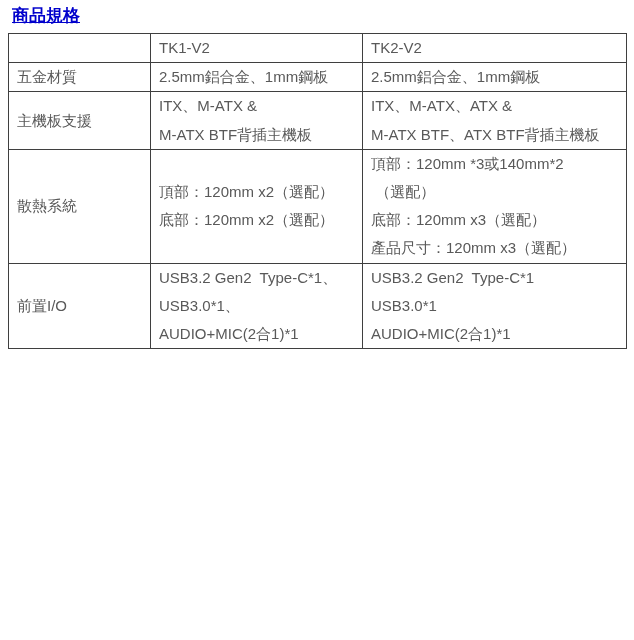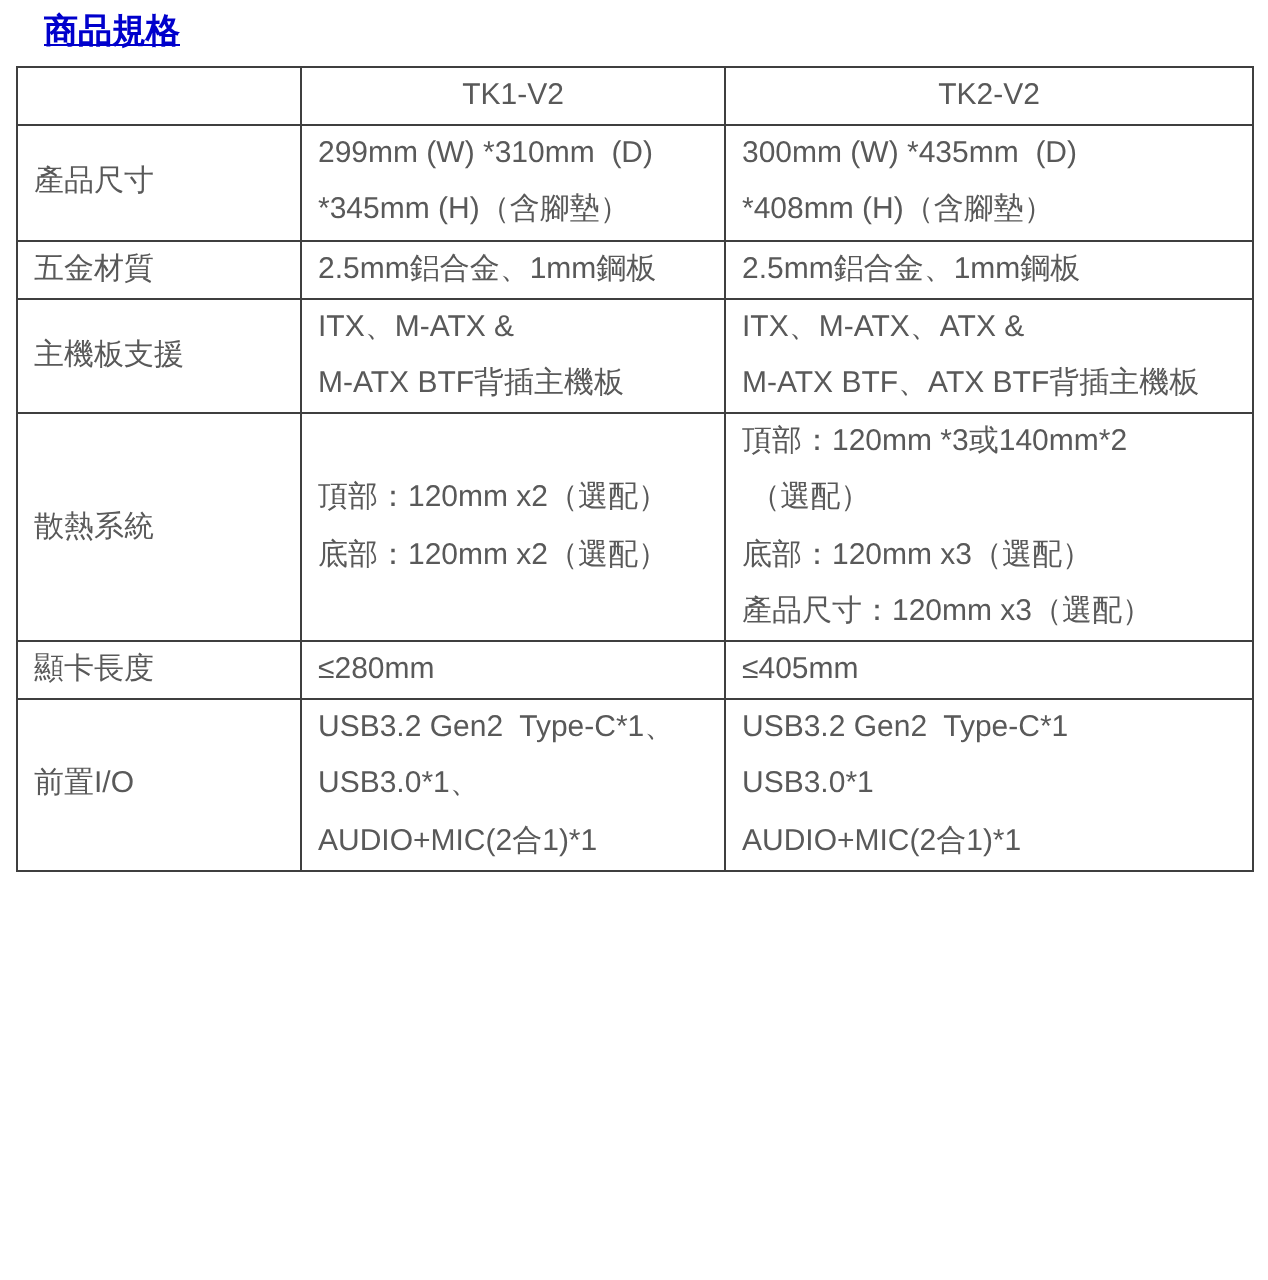--- a/index.html
+++ b/index.html
@@ -4,21 +4,21 @@
 <style>
   html,body{margin:0;padding:0;background:#ffffff;}
   body{
     width:634px;height:640px;
     font-family:"Liberation Sans","DejaVu Sans",sans-serif;
     color:#595959;
     -webkit-font-smoothing:antialiased;
   }
   .page{padding:6px 8px 0 8px;}
   .title{
-    margin:0 0 7px 14px;
+    margin:0 0 7px 4px;
     font-size:17px;
     font-weight:bold;
     color:#0000cc;
     text-decoration:underline;
     line-height:20px;
   }
   table.spec{
     border-collapse:collapse;
     table-layout:fixed;
     width:618px;
@@ -26,21 +26,21 @@
   table.spec th, table.spec td{
     border:1px solid #3f3f3f;
     font-size:15px;
     font-weight:normal;
     line-height:28.2px;
     padding:0 8px;
     vertical-align:middle;
     overflow:hidden;
   }
   table.spec th{
-    text-align:center;
+    text-align:left;
     height:27px;
   }
   td.lbl{
     text-align:left;
     white-space:nowrap;
   }
   td.val{}
   .ln{
     white-space:pre-wrap;
     text-align:left;
@@ -59,31 +59,20 @@
       <col style="width:264px">
     </colgroup>
     <thead>
       <tr>
         <th></th>
         <th>TK1-V2</th>
         <th>TK2-V2</th>
       </tr>
     </thead>
     <tbody>
-      <tr>
-        <td class="lbl">產品尺寸</td>
-        <td class="val">
-          <div class="ln">299mm (W) *310mm  (D)</div>
-          <div class="ln">*345mm (H)（含腳墊）</div>
-        </td>
-        <td class="val">
-          <div class="ln">300mm (W) *435mm  (D)</div>
-          <div class="ln">*408mm (H)（含腳墊）</div>
-        </td>
-      </tr>
       <tr>
         <td class="lbl">五金材質</td>
         <td class="val">
           <div class="ln">2.5mm鋁合金、1mm鋼板</div>
         </td>
         <td class="val">
           <div class="ln">2.5mm鋁合金、1mm鋼板</div>
         </td>
       </tr>
       <tr>
@@ -104,29 +93,20 @@
           <div class="ln">底部：120mm x2（選配）</div>
         </td>
         <td class="val">
           <div class="ln">頂部：120mm *3或140mm*2</div>
           <div class="ln"> （選配）</div>
           <div class="ln">底部：120mm x3（選配）</div>
           <div class="ln">產品尺寸：120mm x3（選配）</div>
         </td>
       </tr>
       <tr>
-        <td class="lbl">顯卡長度</td>
-        <td class="val">
-          <div class="ln">≤280mm</div>
-        </td>
-        <td class="val">
-          <div class="ln">≤405mm</div>
-        </td>
-      </tr>
-      <tr>
         <td class="lbl">前置I/O</td>
         <td class="val">
           <div class="ln">USB3.2 Gen2  Type-C*1、</div>
           <div class="ln">USB3.0*1、</div>
           <div class="ln">AUDIO+MIC(2合1)*1</div>
         </td>
         <td class="val">
           <div class="ln">USB3.2 Gen2  Type-C*1</div>
           <div class="ln">USB3.0*1</div>
           <div class="ln">AUDIO+MIC(2合1)*1</div>

